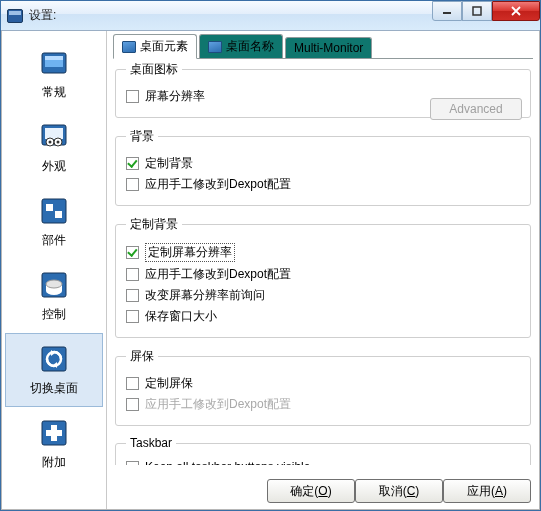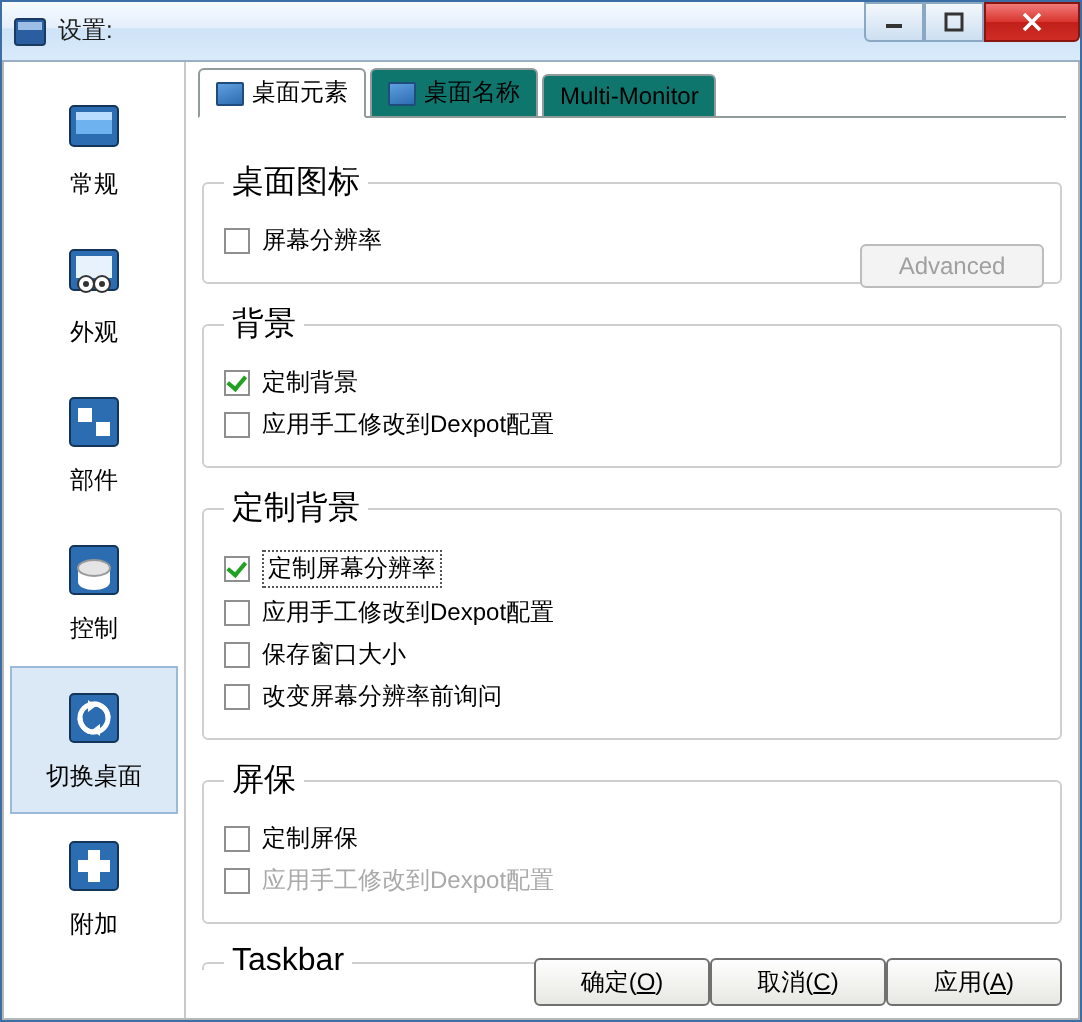--- a/index.html
+++ b/index.html
@@ -9,32 +9,32 @@
 .titlebar .ticon{width:16px;height:14px;margin-right:6px;background:#2a5ea0;border:1px solid #1a3a60;border-radius:2px;position:relative}
 .titlebar .ticon::after{content:"";position:absolute;top:1px;left:1px;width:12px;height:4px;background:#9dbfe6}
 .titlebar .ttxt{color:#1a1a1a}
 .winbtns{position:absolute;right:0;top:0;display:flex;height:20px}
 .winbtn{width:30px;height:20px;display:flex;align-items:center;justify-content:center;color:#333;border-left:1px solid rgba(255,255,255,.4)}
 .winbtn.min{background:linear-gradient(to bottom,#f3f7fc,#cddff1);border:1px solid #8aa7c4;border-bottom-left-radius:3px}
 .winbtn.max{background:linear-gradient(to bottom,#f3f7fc,#cddff1);border:1px solid #8aa7c4}
 .winbtn.close{width:48px;background:linear-gradient(to bottom,#f07a78,#d9362f 49%,#c1201a 50%,#cf2c25);border:1px solid #8a1410;color:#fff;border-bottom-right-radius:3px}
 .winbtn svg{display:block}
 .client{position:absolute;top:30px;left:0;right:0;bottom:0;background:#fff;display:flex;border:1px solid #b7b7b7;border-top:none}
-.sidebar{width:91px;border-right:1px solid #c9c9c9;background:#fff;padding:6px 3px 0 3px;display:flex;flex-direction:column;gap:0}
+.sidebar{width:105px;border-right:1px solid #c9c9c9;background:#fff;padding:6px 3px 0 3px;display:flex;flex-direction:column;gap:0}
 .sideitem{width:100%;height:74px;display:flex;flex-direction:column;align-items:center;justify-content:center;gap:6px;cursor:default}
 .sideitem .ico{width:30px;height:30px;display:flex;align-items:center;justify-content:center}
 .sideitem.selected{background:#dbe8f6;border:1px solid #9bbad9}
 .sidelabel{color:#000}
 .main{flex:1;position:relative;padding:6px 6px 0 6px}
-.tabs{display:flex;height:22px;align-items:flex-end;border-bottom:1px solid #919b9c;margin-bottom:22px}
+.tabs{display:flex;height:22px;align-items:flex-end;border-bottom:1px solid #919b9c;margin-bottom:2px}
 .tab{display:flex;align-items:center;gap:4px;padding:3px 8px;border:1px solid #919b9c;border-bottom:none;background:#0f766e;margin-right:2px;border-top-left-radius:3px;border-top-right-radius:3px;position:relative}
 .tab.active{background:#fff;border-bottom:1px solid #fff;margin-bottom:-1px;z-index:2}
 .tab .tabico{width:14px;height:12px;background:linear-gradient(160deg,#5fa0e0 0%,#2c6cb0 100%);border:1px solid #1e4c7d;border-radius:1px}
 fieldset{border:1px solid #cfcfcf;border-radius:3px;margin:0 2px 10px 2px;padding:6px 10px 8px 10px;position:relative}
-legend{padding:0 4px;color:#000;font-size:16px}
+legend{padding:0 4px;color:#000;font-size:12px}
 .row{display:flex;align-items:center;margin:4px 0;gap:6px}
 .cb{width:13px;height:13px;border:1px solid #8e8f8f;background:#fff;display:inline-flex;align-items:center;justify-content:center;flex-shrink:0}
 .cb.checked::after{content:"";width:7px;height:4px;border-left:2px solid #21a121;border-bottom:2px solid #21a121;transform:rotate(-50deg) translate(1px,-1px)}
 .lbl{color:#000}
 .lbl.disabled{color:#a9a9a9}
 .dotted{border:1px dotted #555;padding:0 2px}
 .advbtn{position:absolute;right:8px;top:20px;width:92px;height:22px;border:1px solid #bcbcbc;background:#f3f3f3;color:#a0a0a0;text-align:center;line-height:20px;border-radius:3px}
 .footer{position:absolute;right:8px;bottom:6px;display:flex;}
 .btn{min-width:88px;height:24px;border:1px solid #707070;background:linear-gradient(to bottom,#fefefe,#e7e7e2);border-radius:3px;text-align:center;line-height:22px;padding:0 10px}
 .scrollarea{height:404px;overflow:hidden}
@@ -179,25 +179,25 @@
           <div class="row">
             <span class="cb checked"></span>
             <span class="lbl dotted">定制屏幕分辨率</span>
           </div>
           <div class="row">
             <span class="cb"></span>
             <span class="lbl">应用手工修改到Dexpot配置</span>
           </div>
           <div class="row">
             <span class="cb"></span>
+            <span class="lbl">改变屏幕分辨率前询问</span>
+          </div>
+          <div class="row">
+            <span class="cb"></span>
             <span class="lbl">保存窗口大小</span>
-          </div>
-          <div class="row">
-            <span class="cb"></span>
-            <span class="lbl">改变屏幕分辨率前询问</span>
           </div>
         </fieldset>
 
         <fieldset>
           <legend>屏保</legend>
           <div class="row">
             <span class="cb"></span>
             <span class="lbl">定制屏保</span>
           </div>
           <div class="row">

